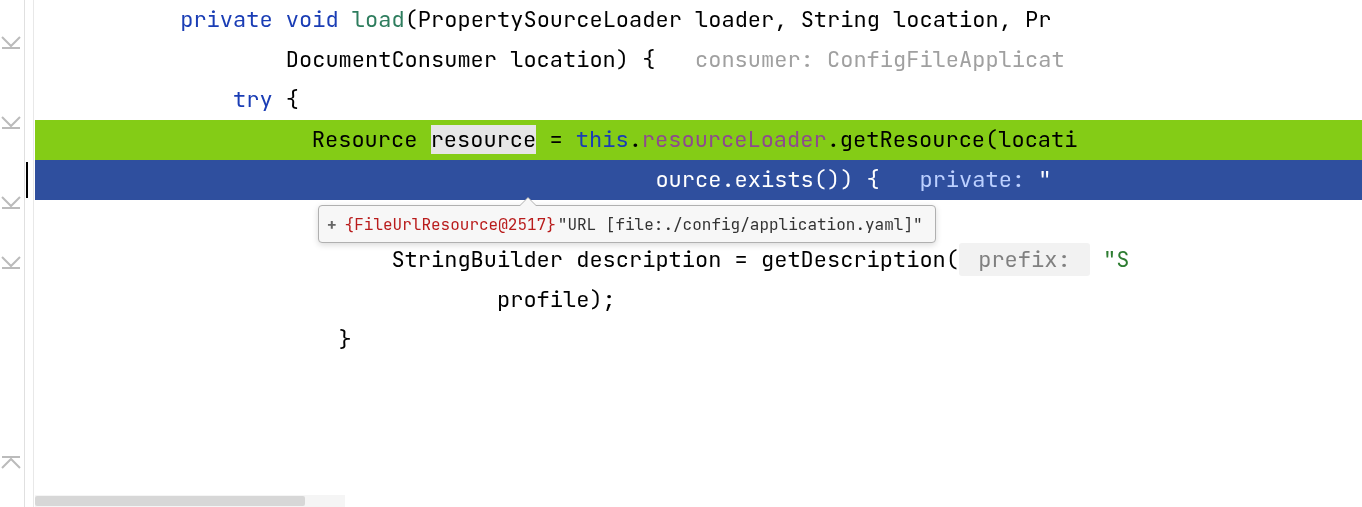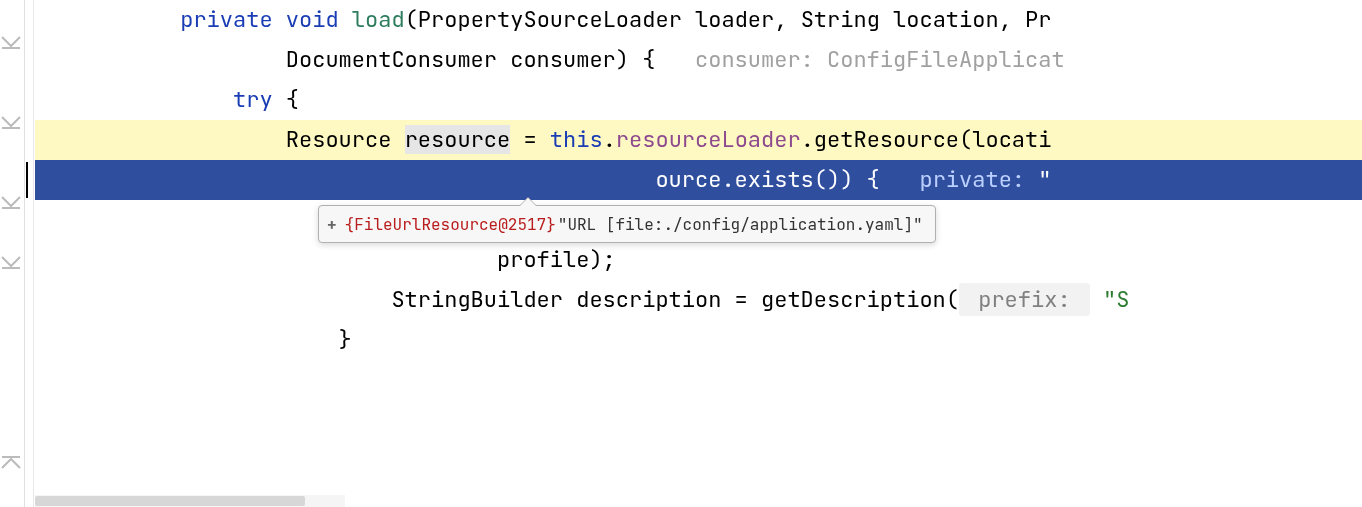--- a/index.html
+++ b/index.html
@@ -57,21 +57,22 @@
       height: 40px;
       line-height: 40px;
       white-space: pre;
       position: relative;
     }
     .line.selected {
       background: #2f4f9e;
       color: #ffffff;
     }
     .line.highlight-red {
-      background: #fef9c3;
+      background: #84cc16;
+      padding-left: 26px;
     }
     .caret {
       position: absolute;
       left: -9px;
       top: 2px;
       width: 2px;
       height: 36px;
       background: #000000;
     }
     .kw { color: #1a3db5; }
@@ -208,33 +209,33 @@
         <path d="M2 2 L20 2" fill="none" stroke="#bbbbbb" stroke-width="2"></path>
         <path d="M2 13 L11 4 L20 13" fill="none" stroke="#bbbbbb" stroke-width="2"></path>
       </svg>
   </div>
 </div>
 
 <div class="code-area">
 
   <div class="line"><span>           </span><span class="kw">private</span><span> </span><span class="kw">void</span><span> </span><span class="method-decl">load</span><span>(PropertySourceLoader loader, String location, Pr</span></div>
 
-  <div class="line"><span>                   </span><span>DocumentConsumer consumer) {   </span><span class="hint">consumer: ConfigFileApplicat</span></div>
+  <div class="line"><span>                   </span><span>DocumentConsumer location) {   </span><span class="hint">consumer: ConfigFileApplicat</span></div>
 
   <div class="line"><span>               </span><span class="kw">try</span><span> {</span></div>
 
   <div class="line highlight-red"><span>                   </span><span>Resource </span><span class="id-highlight">resource</span><span> = </span><span class="kw">this</span><span>.</span><span class="field">resourceLoader</span><span>.getResource(locati</span></div>
 
   <div class="line selected"><span class="caret"></span><span>                   </span><span style="visibility:hidden">if (resource == null || !res</span><span>ource.exists()) {   </span><span class="hint">private:</span><span class="str"> "</span></div>
 
   <div class="line"><span>                       </span><span class="kw">if</span><span> (</span><span class="kw">this</span><span>.</span><span class="field">logger</span><span>.isTraceEnabled()) {</span></div>
 
+  <div class="line"><span>                           </span><span>StringBuilder description = getDescription(</span><span class="hint-box"> prefix: </span><span class="str"> "S</span></div>
+
   <div class="line"><span>                                   </span><span>profile);</span></div>
-
-  <div class="line"><span>                           </span><span>StringBuilder description = getDescription(</span><span class="hint-box"> prefix: </span><span class="str"> "S</span></div>
 
 
   <div class="line"><span>                       </span><span>}</span></div>
 
 </div>
 
 <div class="tooltip">
   <span class="tooltip-plus">+</span>
   <span class="tooltip-class">{FileUrlResource@2517} </span>
   <span class="tooltip-value">"URL [file:./config/application.yaml]"</span>

